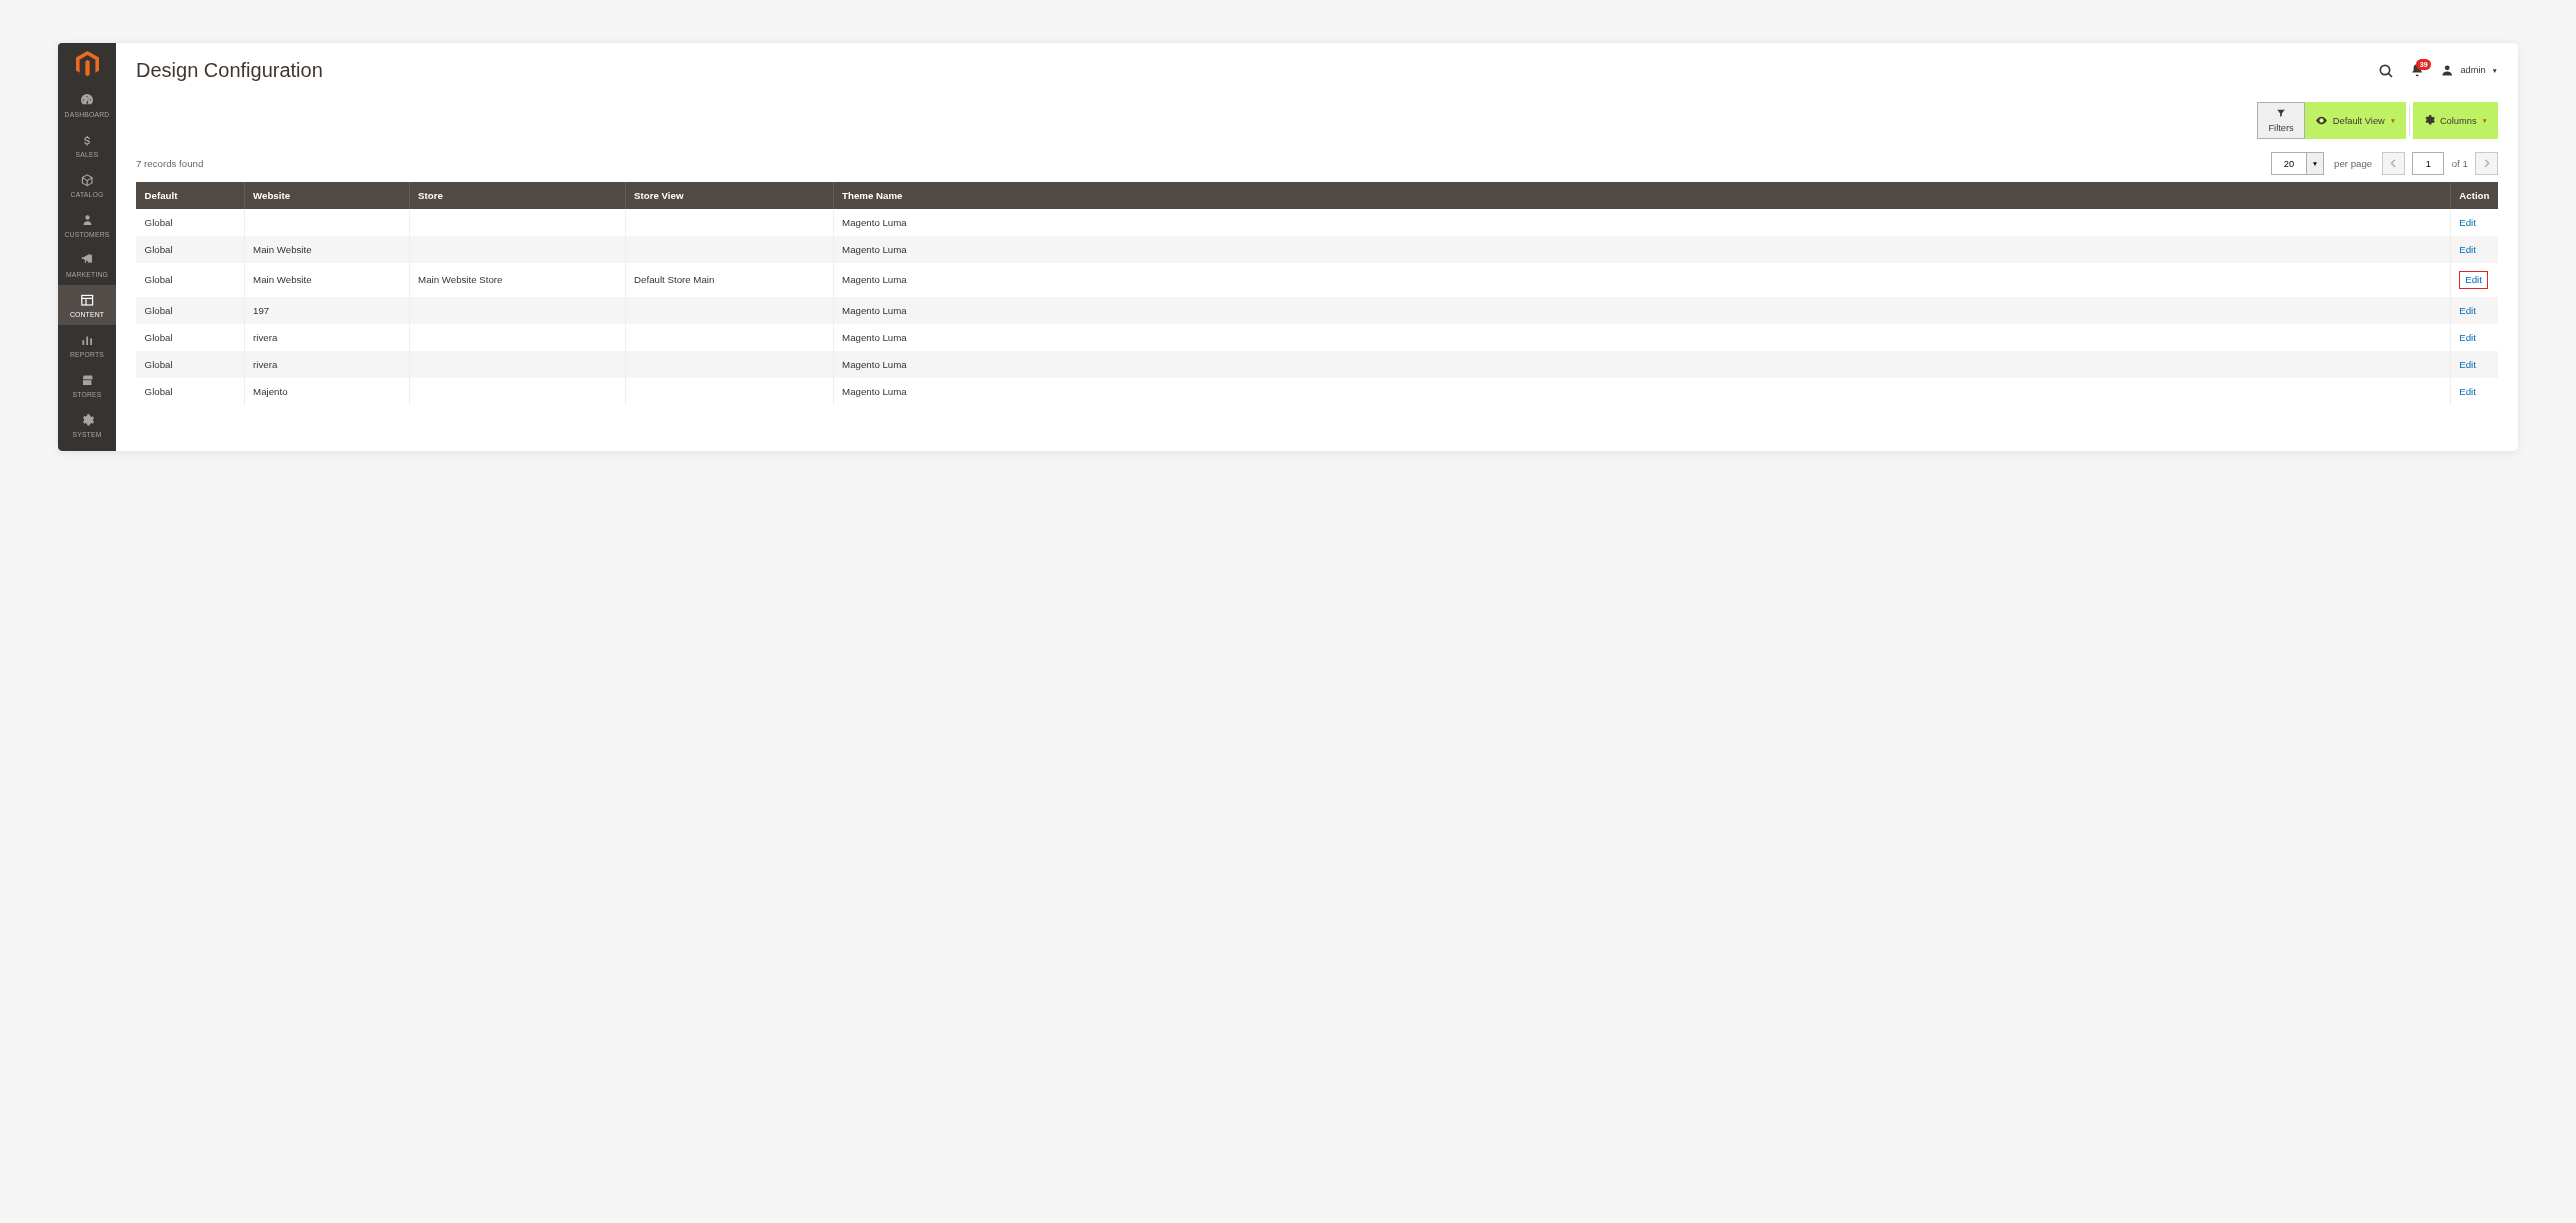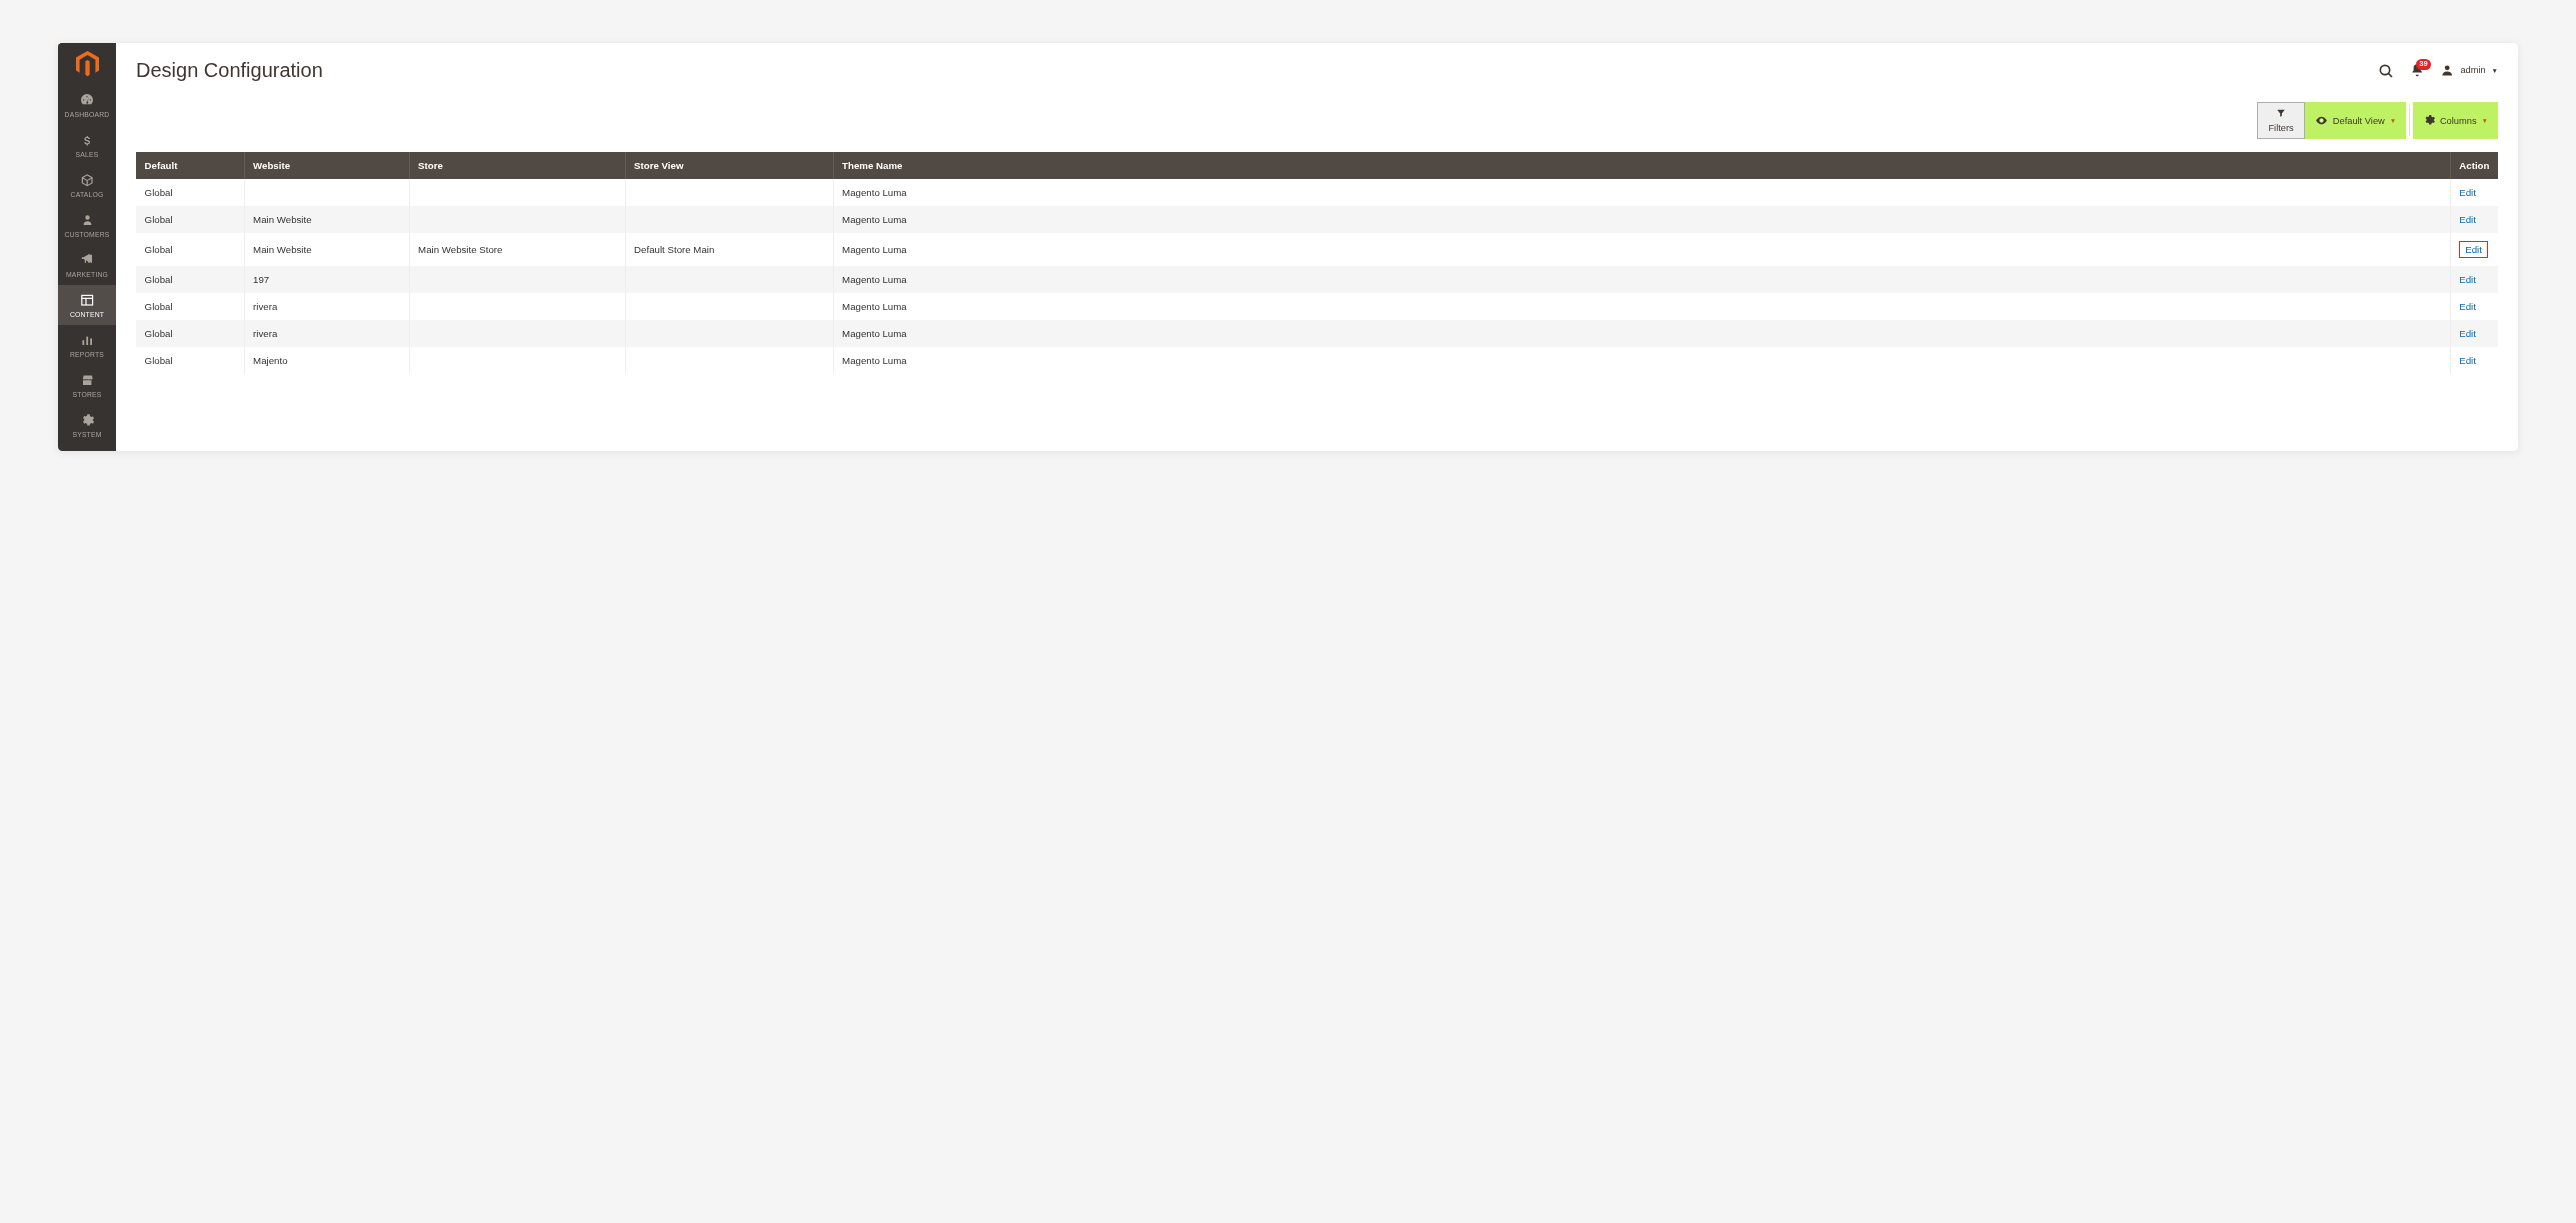--- a/index.html
+++ b/index.html
@@ -13,21 +13,21 @@
 .nav-item { display: flex; flex-direction: column; align-items: center; justify-content: center; padding: 7.2px 1.4px 6.5px; color: #aaa49e; cursor: pointer; gap: 2.9px; }
 .nav-item.active { background: #524d49; color: #fff; }
 .nav-icon { width: 16px; height: 16px; display: flex; align-items: center; justify-content: center; }
 .nav-label { font-size: 6.8px; letter-spacing: 0.2px; text-align: center; line-height: 1.1; }
 
 
 .main { flex: 1; padding: 16px 20px 29px; }
 .header-row { display: flex; align-items: center; justify-content: space-between; margin-bottom: 20px; }
 .page-title { font-size: 20px; font-weight: 400; color: #41362f; }
 .header-actions { display: flex; align-items: center; gap: 16px; }
-.icon-btn { background: none; border: none; cursor: pointer; color: #41362f; display: flex; align-items: center; position: relative; font-family: Liberation Mono, monospace; }
+.icon-btn { background: none; border: none; cursor: pointer; color: #41362f; display: flex; align-items: center; position: relative; }
 .badge { position: absolute; top: -4.3px; right: -7.2px; background: #e22626; color: #fff; font-size: 7.2px; font-weight: 600; padding: 0.7px 3.6px; border-radius: 6.5px; line-height: 1.3; }
 .user-box { display: flex; align-items: center; gap: 5.8px; cursor: pointer; color: #41362f; text-align: right; }
 .user-name { font-size: 9.3px; }
 
 
 .toolbar-row { display: flex; justify-content: flex-end; gap: 0; margin-bottom: 13px; }
 .tool-btn { display: flex; align-items: center; gap: 5px; padding: 5px 10px; background: #bef264; border: none; cursor: pointer; font-size: 9.3px; color: #41362f; }
 .tool-btn.filters { background: #efefef; border: 0.7px solid #adadad; flex-direction: column; }
 .tool-btn .caret { font-size: 6.5px; color: #b0670e; }
 .sep { width: 0.7px; background: #ddd; margin: 2.9px 2.9px; }
@@ -194,20 +194,44 @@
       <div class="sep"></div>
       <button class="tool-btn">
         <svg width="12.2" height="12.2" viewBox="0 0 24 24" fill="#41362f">
             <path d="M12 8a4 4 0 1 0 0 8 4 4 0 0 0 0-8zm9.4 4a7.7 7.7 0 0 0-.1-1.3l2.1-1.6-2-3.5-2.5 1a7.5 7.5 0 0 0-2.2-1.3L16.2 2h-4l-.5 2.7c-.8.3-1.5.7-2.2 1.3l-2.5-1-2 3.5 2.1 1.6a7.7 7.7 0 0 0 0 2.6l-2.1 1.6 2 3.5 2.5-1c.7.6 1.4 1 2.2 1.3l.5 2.7h4l.5-2.7c.8-.3 1.5-.7 2.2-1.3l2.5 1 2-3.5-2.1-1.6c.1-.4.1-.9.1-1.3z"></path>
           </svg>
         <span>Columns</span>
         <span class="caret">▼</span>
       </button>
     </div>
 
+    <div class="pager-row">
+      <div class="records-found">7 records found</div>
+      <div class="pager-right">
+        <div class="per-page-select">
+          <input class="pp-input" value="20" style="">
+          <button class="pp-caret">▼</button>
+        </div>
+        <span class="pp-label">per page</span>
+        <div class="page-nav">
+          <button class="pg-btn disabled">
+            <svg width="7.2" height="8.6" viewBox="0 0 10 12" fill="none" stroke="#888" stroke-width="2">
+                <path d="M7 1 L2 6 L7 11"></path>
+              </svg>
+          </button>
+          <input class="pg-input" value="1" style="">
+          <span class="pg-of">of 1</span>
+          <button class="pg-btn disabled">
+            <svg width="7.2" height="8.6" viewBox="0 0 10 12" fill="none" stroke="#888" stroke-width="2">
+                <path d="M3 1 L8 6 L3 11"></path>
+              </svg>
+          </button>
+        </div>
+      </div>
+    </div>
 
     <table class="grid">
       <thead>
           <tr id="grid-head">
             <th style="width: 108px;">Default</th>
             <th style="width: 165px;">Website</th>
             <th style="width: 216px;">Store</th>
             <th style="width: 208px;">Store View</th>
             <th>Theme Name</th>
             <th>Action</th>

